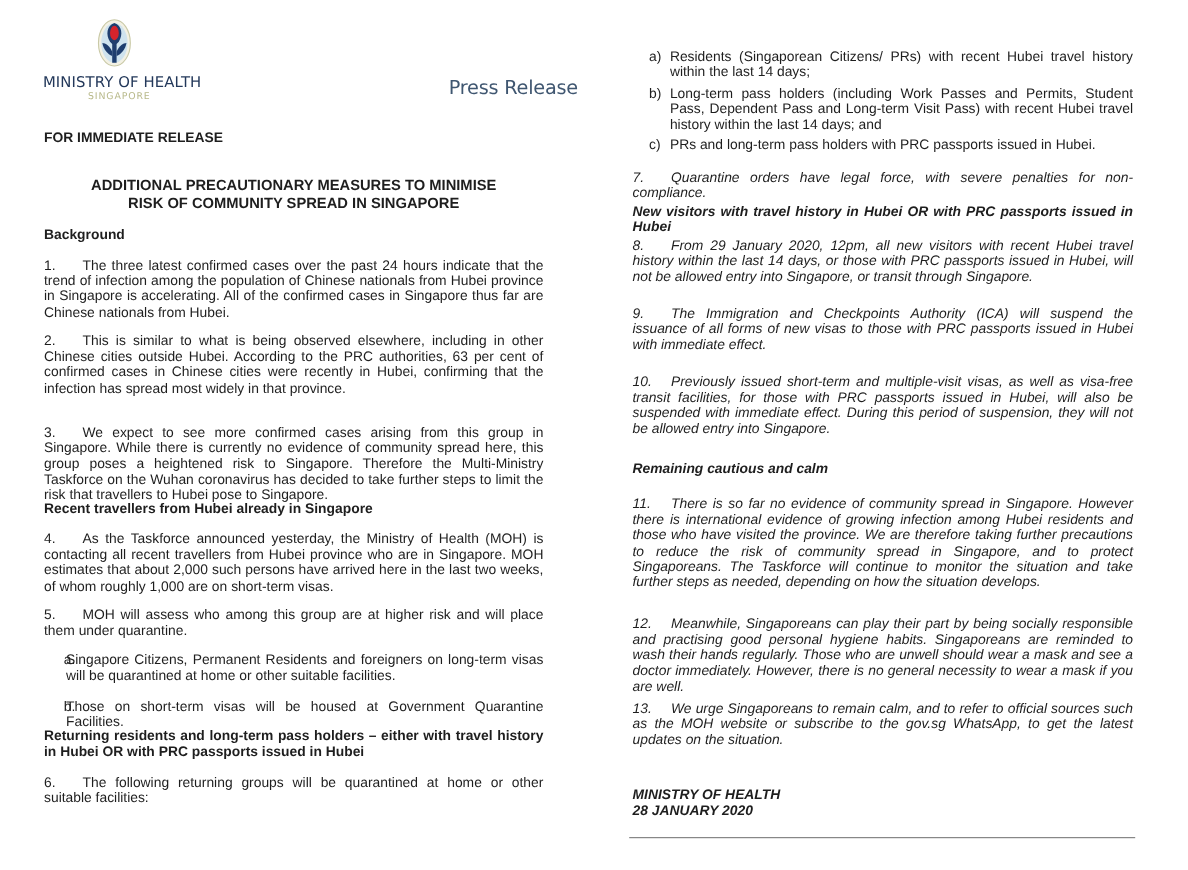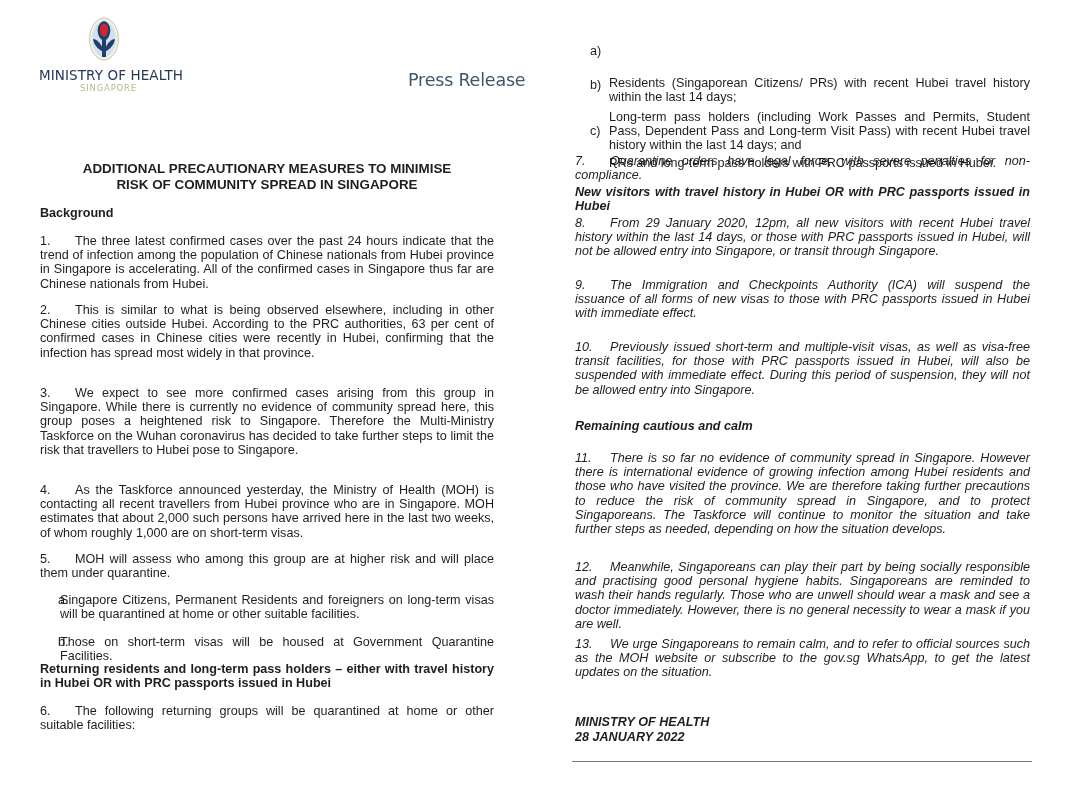--- a/index.html
+++ b/index.html
@@ -14,21 +14,21 @@
   .left .blk { left: 40px; width: 454px; }
   .right .blk { left: 35px; width: 455px; font-style: italic; }
   .bold { font-weight: bold; }
   .para .num { display: inline-block; width: 35px; }
   .sub { position: absolute; font-size: 12.6px; line-height: 14.2px; text-align: justify; }
   .sub .mk { position: absolute; left: 0; top: 0; }
   .sub .tx { display: block; }
   .left .sub { left: 58px; width: 436px; }
   .left .sub .tx { margin-left: 2px; }
   .right .sub { left: 50px; width: 440px; }
-  .right .sub .tx { margin-left: 19px; margin-top: 32px; }
+  .right .sub .tx { margin-left: 19px; }
   .logo { position: absolute; left: 88px; top: 17px; width: 32px; height: 44px; }
   .org-name { position: absolute; left: 39px; top: 67px; font-size: 13.5px; color: #23385a; letter-spacing: 0.1px; font-family: "DejaVu Sans", sans-serif; }
   .org-sub { position: absolute; left: 80px; top: 83px; font-size: 8.5px; color: #b8b98a; letter-spacing: 0.8px; font-family: "DejaVu Sans", sans-serif; }
   .press { position: absolute; left: 408px; top: 70px; font-size: 17.5px; color: #3f5670; font-family: "DejaVu Sans", sans-serif; letter-spacing: -0.2px; }
   .title { position: absolute; left: 40px; width: 454px; text-align: center; font-weight: bold; font-size: 13.4px; line-height: 15.5px; }
   .rule { position: absolute; left: 572px; top: 761px; width: 460px; height: 0; border-top: 1.5px solid #7a7a7a; }
 </style>
 </head>
 <body>
 
@@ -39,40 +39,42 @@
     <ellipse cx="16" cy="22" rx="12" ry="18" fill="#cfe3ee"></ellipse>
     <path d="M16 4 C9 6 8 15 12 21 L14 23 L14 40 L18 40 L18 23 L20 21 C24 15 23 6 16 4 Z" fill="#1f3e6e"></path>
     <ellipse cx="16" cy="13" rx="4" ry="6.5" fill="#d4242c"></ellipse>
     <path d="M5 22 C8 22 12 25 14 30 L14 34 C10 32 6 28 5 22 Z" fill="#1f3e6e"></path>
     <path d="M27 22 C24 22 20 25 18 30 L18 34 C22 32 26 28 27 22 Z" fill="#1f3e6e"></path>
   </svg>
   <div class="org-name">MINISTRY OF HEALTH</div>
   <div class="org-sub">SINGAPORE</div>
   <div class="press">Press Release</div>
 
+  <div class="blk bold" style="top:118px;">FOR IMMEDIATE RELEASE</div>
 
   <div class="title" style="top:161px;">
     <div>ADDITIONAL PRECAUTIONARY MEASURES TO MINIMISE</div>
     <div>RISK OF COMMUNITY SPREAD IN SINGAPORE</div>
   </div>
 
   <div class="blk bold" style="top:206px;">Background</div>
 
   <div class="blk para" style="top:234px;">
     <span class="num">1.</span><span>The three latest confirmed cases over the past 24 hours indicate that the trend of infection among the population of Chinese nationals from Hubei province in Singapore is accelerating. All of the confirmed cases in Singapore thus far are Chinese nationals from Hubei.</span>
   </div>
 
   <div class="blk para" style="top:303px;">
     <span class="num">2.</span><span>This is similar to what is being observed elsewhere, including in other Chinese cities outside Hubei.  According to the PRC authorities, 63 per cent of confirmed cases in Chinese cities were recently in Hubei, confirming that the infection has spread most widely in that province.</span>
   </div>
 
   <div class="blk para" style="top:362px;margin-top:24px;">
     <span class="num">3.</span><span>We expect to see more confirmed cases arising from this group in Singapore. While there is currently no evidence of community spread here, this group poses a heightened risk to Singapore. Therefore the Multi-Ministry Taskforce on the Wuhan coronavirus has decided to take further steps to limit the risk that travellers to Hubei pose to Singapore.</span>
   </div>
 
+  <div class="blk bold" style="top:455px;">Recent travellers from Hubei already in Singapore</div>
 
   <div class="blk para" style="top:483px;">
     <span class="num">4.</span><span>As the Taskforce announced yesterday, the Ministry of Health (MOH) is contacting all recent travellers from Hubei province who are in Singapore. MOH estimates that about 2,000 such persons have arrived here in the last two weeks, of whom roughly 1,000 are on short-term visas.</span>
   </div>
 
   <div class="blk para" style="top:552px;">
     <span class="num">5.</span><span>MOH will assess who among this group are at higher risk and will place them under quarantine.</span>
   </div>
 
   <div class="sub" style="top:593px;">
@@ -133,16 +135,16 @@
 
   <div class="blk para" style="top:560px;">
     <span class="num">12.</span><span>Meanwhile, Singaporeans can play their part by being socially responsible and practising good personal hygiene habits. Singaporeans are reminded to wash their hands regularly. Those who are unwell should wear a mask and see a doctor immediately. However, there is no general necessity to wear a mask if you are well.</span>
   </div>
 
   <div class="blk para" style="top:637px;">
     <span class="num">13.</span><span>We urge Singaporeans to remain calm, and to refer to official sources such as the MOH website or subscribe to the gov.sg WhatsApp, to get the latest updates on the situation.</span>
   </div>
 
   <div class="blk bold" style="top:715px;">MINISTRY OF HEALTH</div>
-  <div class="blk bold" style="top:730px;">28 JANUARY 2022</div>
+  <div class="blk bold" style="top:730px;">28 JANUARY 2020</div>
 </div>
 
 <div class="rule"></div>
 
 </body></html>

